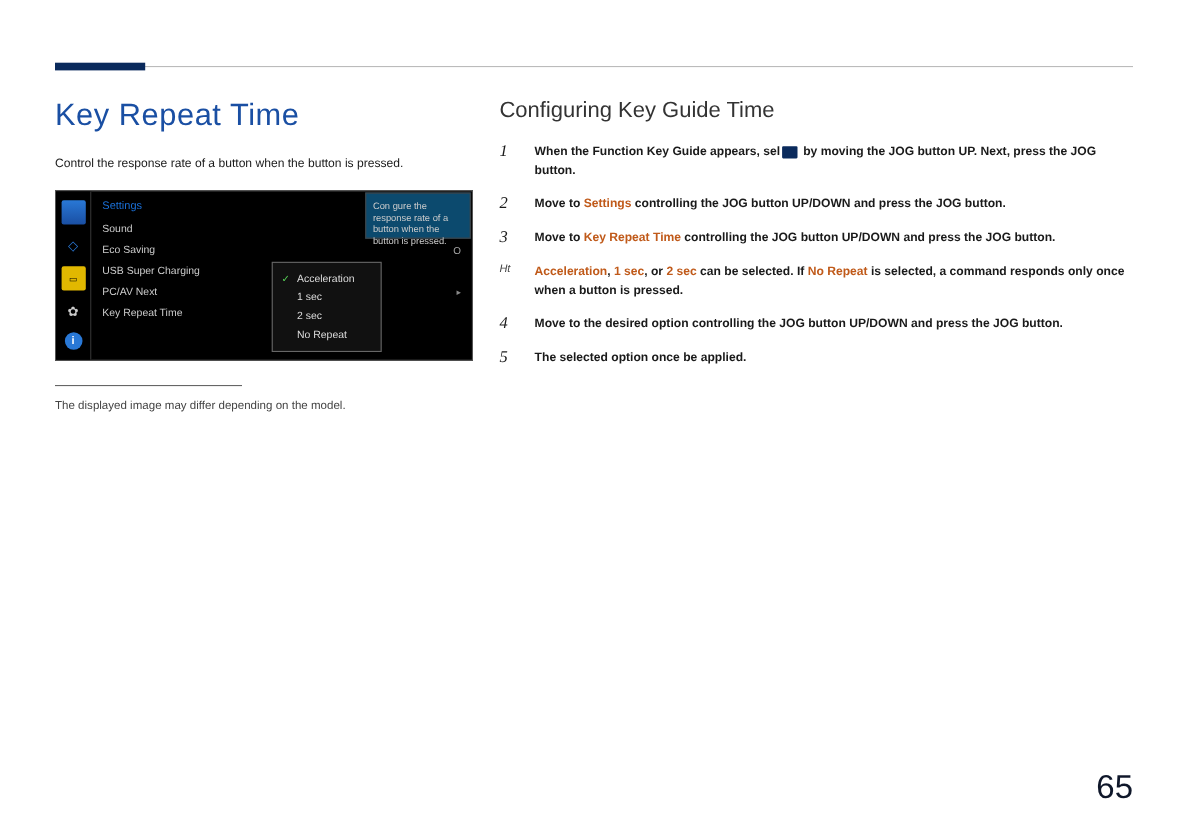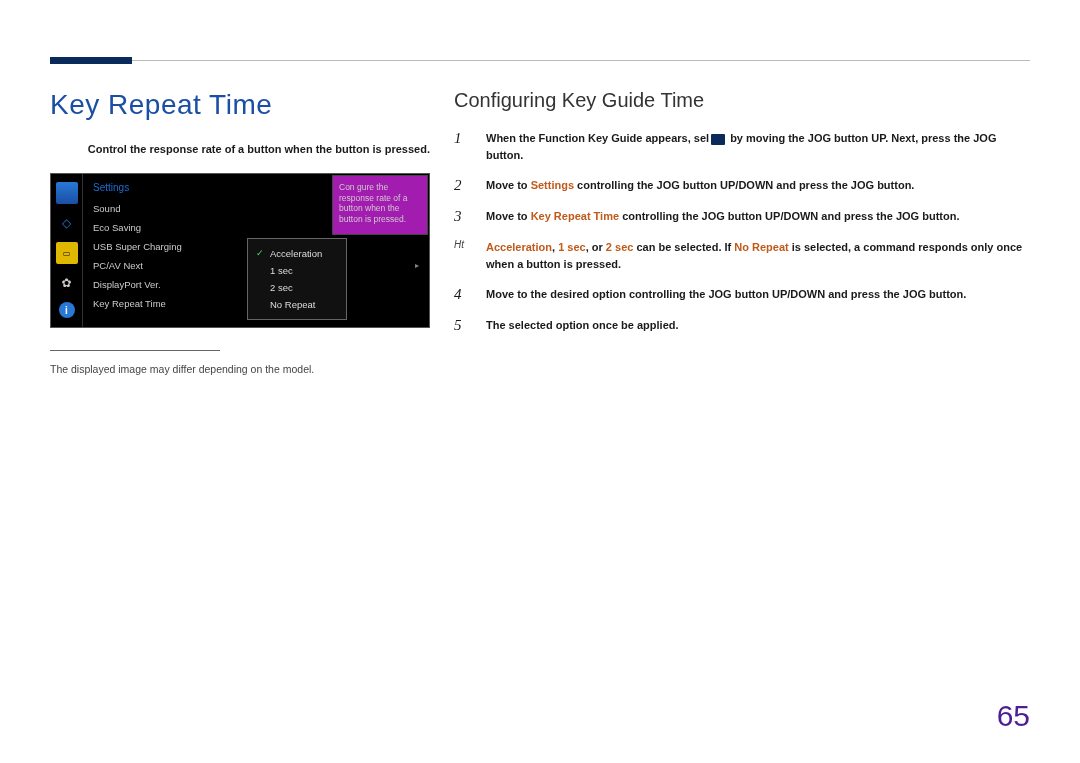--- a/index.html
+++ b/index.html
@@ -42,23 +42,22 @@
     margin-bottom: 22px;
   }
   .h2 {
     font-size: 20px;
     font-weight: 300;
     color: #333;
     margin-bottom: 18px;
   }
   .intro {
     font-size: 11px;
-    font-weight: 700;
+    font-weight: 400;
     margin-bottom: 18px;
-    text-align: right;
   }
   .osd {
     width: 380px;
     height: 155px;
     background: #000;
     border: 1px solid #555;
     display: flex;
     position: relative;
     font-family: Arial, sans-serif;
   }
@@ -107,22 +106,22 @@
     justify-content: space-between;
     align-items: center;
   }
   .osd-items li .arrow { color:#888; font-size:8px; }
   .osd-items li .val { color:#aaa; font-size:9px; }
   .osd-help {
     position: absolute;
     top: 1px;
     right: 1px;
     width: 96px;
-    height: 60px;
-    background: #a21caf;
+    height: 42px;
+    background: #0c4a6e;
     border: 1px solid #444;
     color: #ccc;
     font-size: 8.5px;
     line-height: 1.25;
     padding: 6px 6px;
   }
   .osd-popup {
     position: absolute;
     top: 64px;
     left: 164px;
@@ -191,21 +190,21 @@
     font-size: 10px;
     color: #444;
     min-width: 18px;
     font-style: italic;
   }
   .page-num {
     position: absolute;
     right: 50px;
     bottom: 30px;
     font-size: 30px;
-    color: #4c1d95;
+    color: #0f172a;
     font-weight: 300;
   }
 </style>
 </head>
 <body>
 
 <div class="page">
   <div class="top-rule"></div>
 
   <div class="columns">
@@ -234,24 +233,20 @@
               </li>
             <li>
                 <span>USB Super Charging</span>
                 <span class="val"></span>
               </li>
             <li>
                 <span>PC/AV Next</span>
                 <span class="arrow">▸</span>
               </li>
             <li>
-                <span>DisplayPort Ver.</span>
-                <span class="val"></span>
-              </li>
-            <li>
                 <span>Key Repeat Time</span>
                 <span class="val"></span>
               </li>
           </ul>
           <div class="osd-help">Con gure the response rate of a button when the button is pressed.</div>
           <div class="osd-popup">
             <div class="check">Acceleration</div>
             <div>1 sec</div>
             <div>2 sec</div>
             <div>No Repeat</div>

